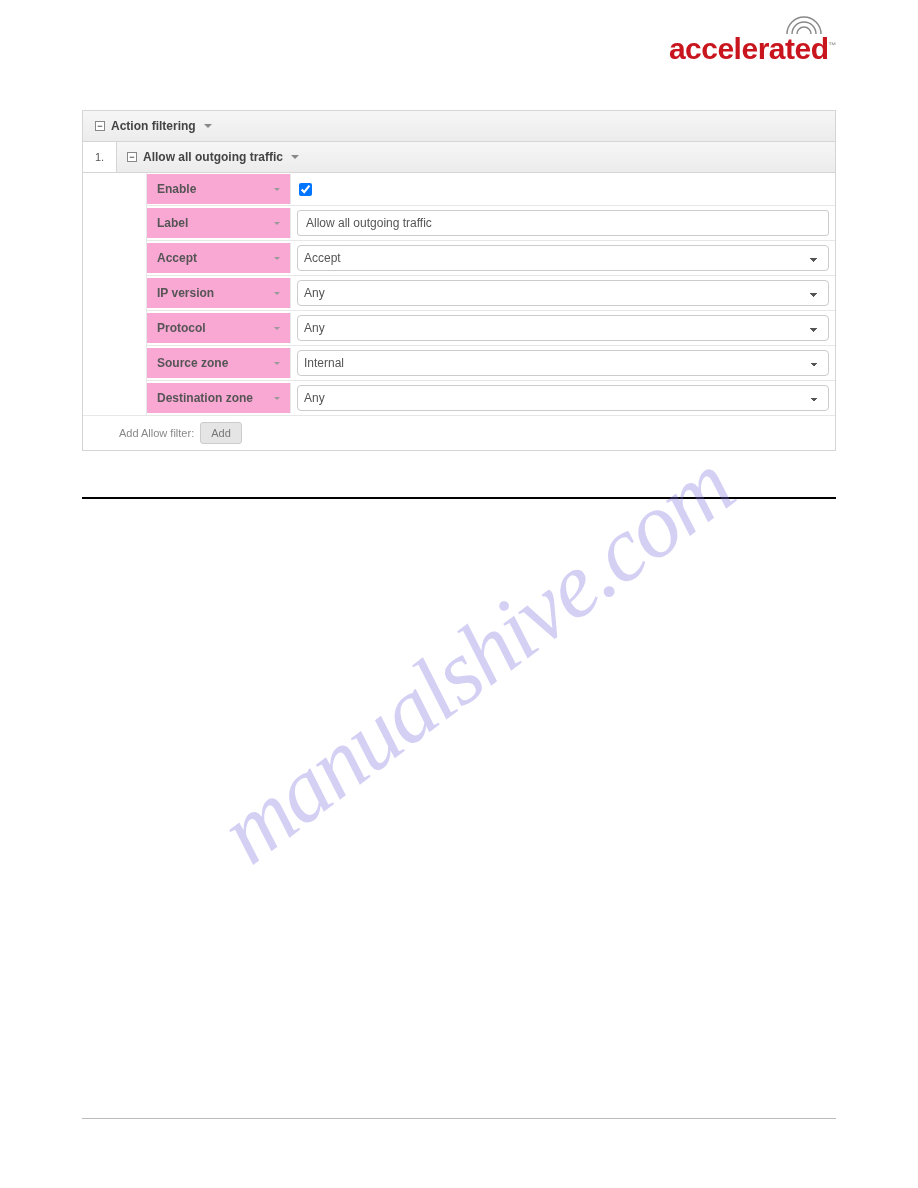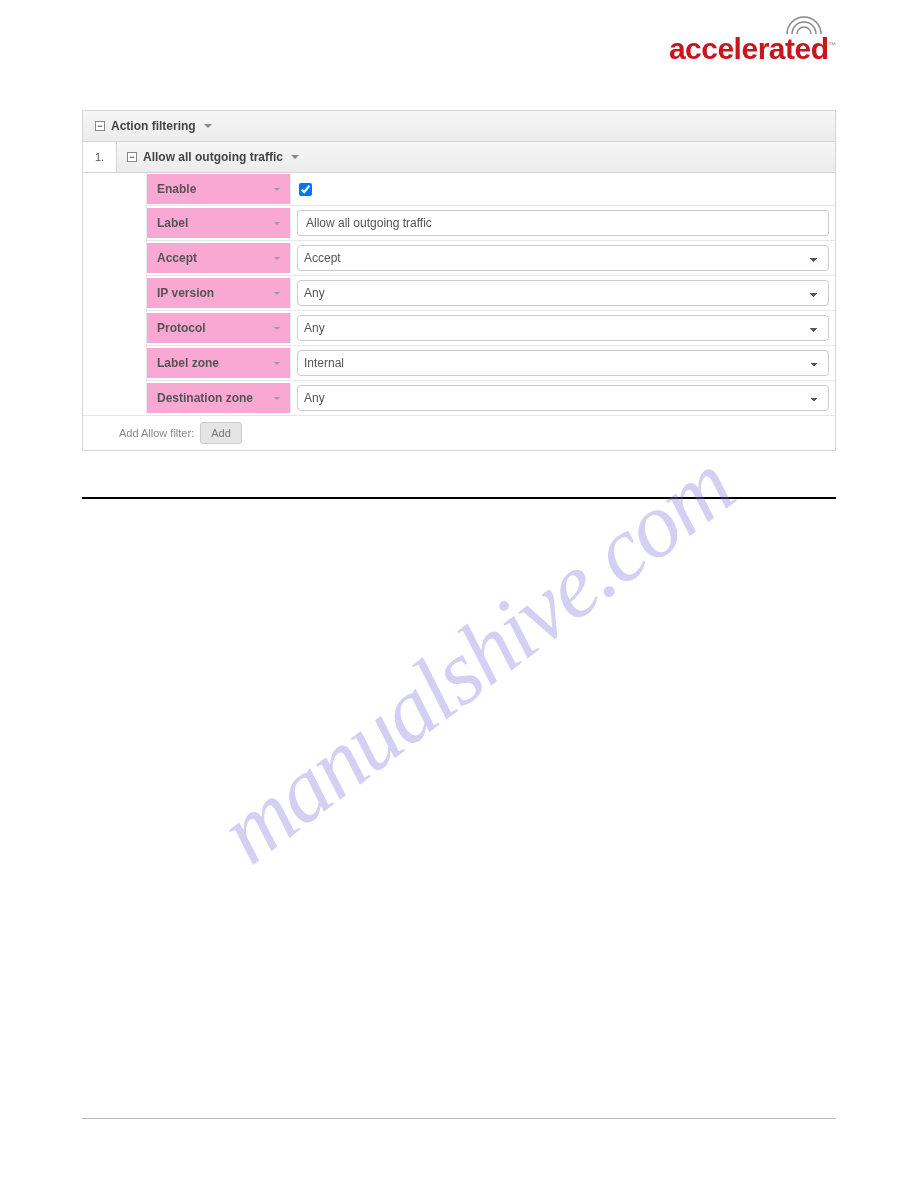--- a/index.html
+++ b/index.html
@@ -311,21 +311,21 @@
         </div>
         <div class="field-control">
           <select>
             <option>Any</option>
           </select>
         </div>
       </div>
 
       <div class="field-row">
         <div class="field-label">
-          <span class="field-label-inner">Label zone</span>
+          <span class="field-label-inner">Source zone</span>
           <span class="tiny-caret"></span>
         </div>
         <div class="field-control">
           <select>
             <option>Internal</option>
           </select>
         </div>
       </div>
 
       <div class="field-row">

